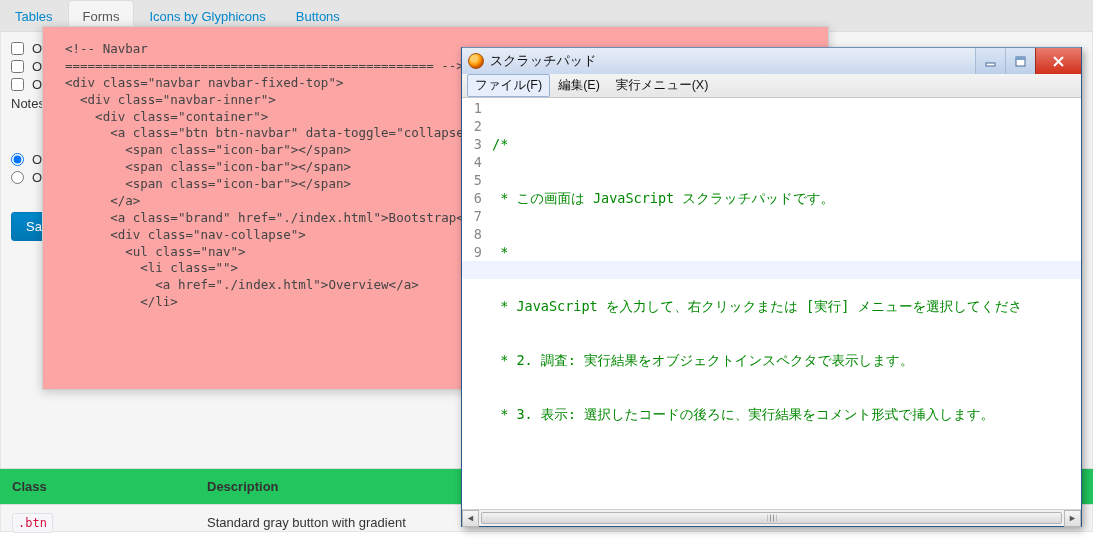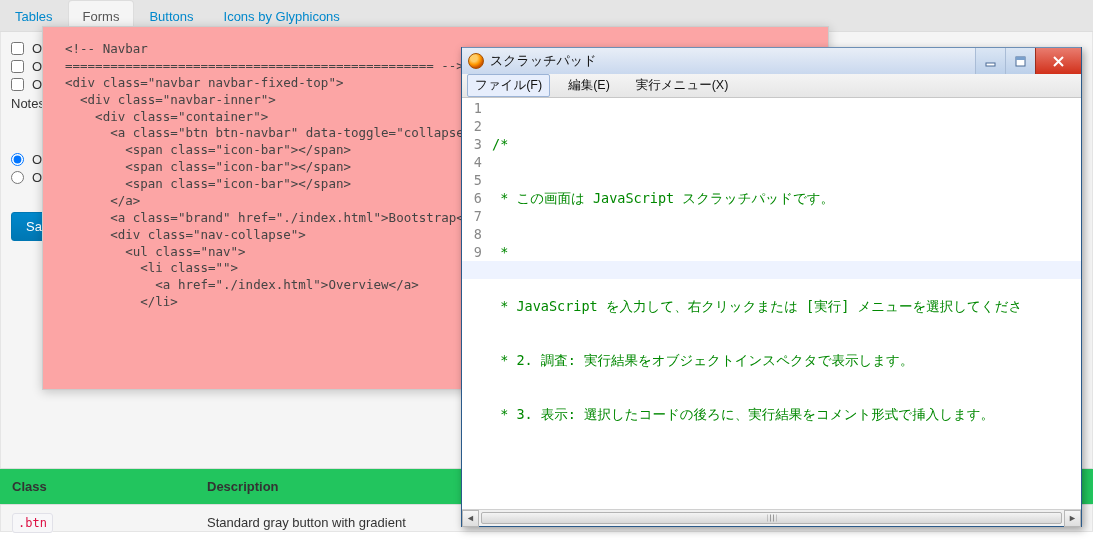--- a/index.html
+++ b/index.html
@@ -29,43 +29,43 @@
 
 
 .winframe { position: absolute; left: 461px; top: 47px; width: 621px; height: 480px; border: 1px solid #2a5a8a; border-top-width: 0; box-shadow: 2px 3px 8px rgba(0,0,0,0.35); background: #fff; display: flex; flex-direction: column; }
 .titlebar { height: 27px; background: linear-gradient(#e8eef7, #c9d8ee); display: flex; align-items: center; padding-left: 6px; border-top: 1px solid #6d8fb5; }
 .ff-icon { width: 16px; height: 16px; border-radius: 50%; background: radial-gradient(circle at 35% 30%, #ffcc66 25%, #ff9900 48%, #cc5200 72%); border: 1px solid #a65200; margin-right: 6px; }
 .titletext { font-size: 13px; color: #111; flex: 1; font-family: "MS UI Gothic", "Meiryo", sans-serif; }
 .winbtns { display: flex; height: 100%; }
 .winbtn { width: 30px; display: flex; align-items: center; justify-content: center; border-left: 1px solid #a9bcd6; background: linear-gradient(#dbe6f4, #bcd0ea); }
 .winbtn svg { display: block; }
 .winbtn.close { width: 46px; background: linear-gradient(#e97c6f, #d1301a); border-left: 1px solid #9b2d1d; }
-.menubar { height: 24px; background: linear-gradient(#f4f4f4, #e6e6e6); border-bottom: 1px solid #c7c7c7; display: flex; align-items: center; padding-left: 5px; gap: 10px; font-family: "MS UI Gothic","Meiryo",sans-serif; font-size: 12.5px; color: #111; }
+.menubar { height: 24px; background: linear-gradient(#f4f4f4, #e6e6e6); border-bottom: 1px solid #c7c7c7; display: flex; align-items: center; padding-left: 5px; gap: 0; font-family: "MS UI Gothic","Meiryo",sans-serif; font-size: 12.5px; color: #111; }
 .menubar span { padding: 2px 7px; border: 1px solid transparent; }
 .menubar span.active { border: 1px solid #9bb3d6; background: #e7eefc; border-radius: 2px; }
 .editor { flex: 1; display: flex; background: #fff; font-family: "MS Gothic", monospace; font-size: 13.5px; overflow: hidden; position: relative; }
 .gutter { width: 24px; background: #fff; border-right: 0; text-align: right; color: #888; padding: 1px 4px 0 0; line-height: 18px; }
 .codelines { flex: 1; padding: 1px 0 0 6px; line-height: 18px; white-space: pre; position: relative; }
 .hl-current { position: absolute; left: 0; right: 0; top: 163px; height: 18px; background: #eef3ff; z-index: 0; }
 .codelines .ln { position: relative; z-index: 1; }
 .comment { color: #008800; }
 .scrollbar-h { height: 17px; background: #f0f0f0; border-top: 1px solid #d0d0d0; display: flex; align-items: center; }
 .sb-btn { width: 17px; height: 17px; background: linear-gradient(#f6f6f6,#dedede); border: 1px solid #b7b7b7; display: flex; align-items: center; justify-content: center; font-size: 9px; color: #555; }
 .sb-track { flex: 1; height: 17px; display: flex; align-items: center; padding: 2px; }
 .sb-thumb { height: 12px; background: linear-gradient(#f4f4f4,#d8d8d8); border: 1px solid #b3b3b3; border-radius: 2px; flex: 1; position: relative; }
 .sb-grip { position: absolute; left: 50%; top: 50%; transform: translate(-50%,-50%); width: 9px; height: 7px; background: repeating-linear-gradient(90deg,#999 0,#999 1px,transparent 1px,transparent 3px); }
 </style>
 </head>
 <body>
 
 <div class="tabnav">
   <a href="#">Tables</a>
   <a href="#" class="active">Forms</a>
+  <a href="#">Icons by Glyphicons</a>
   <a href="#">Buttons</a>
-  <a href="#">Icons by Glyphicons</a>
 </div>
 
 <div class="formarea">
   <div class="checkrow">
       <input type="checkbox" style="">
       <span>Op</span>
     </div>
   <div class="checkrow">
       <input type="checkbox" style="">
       <span>Op</span>

